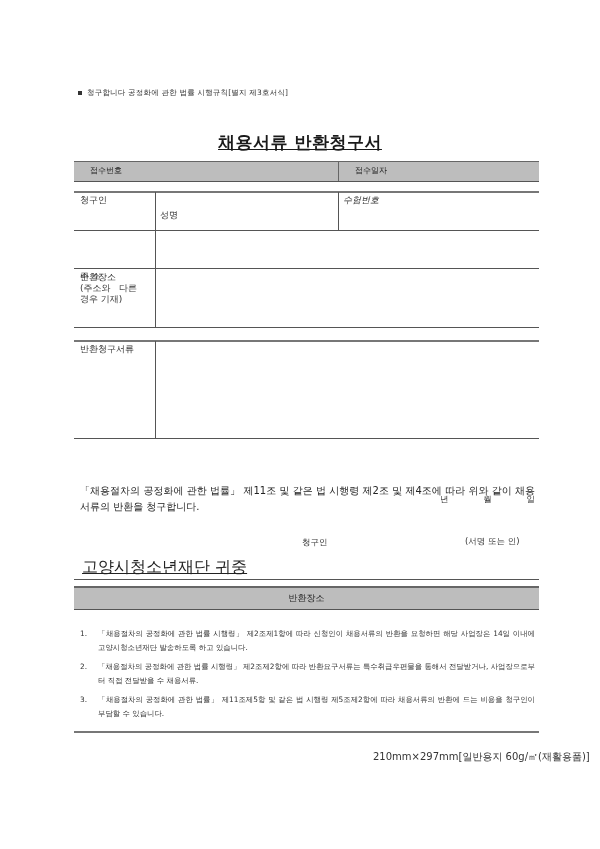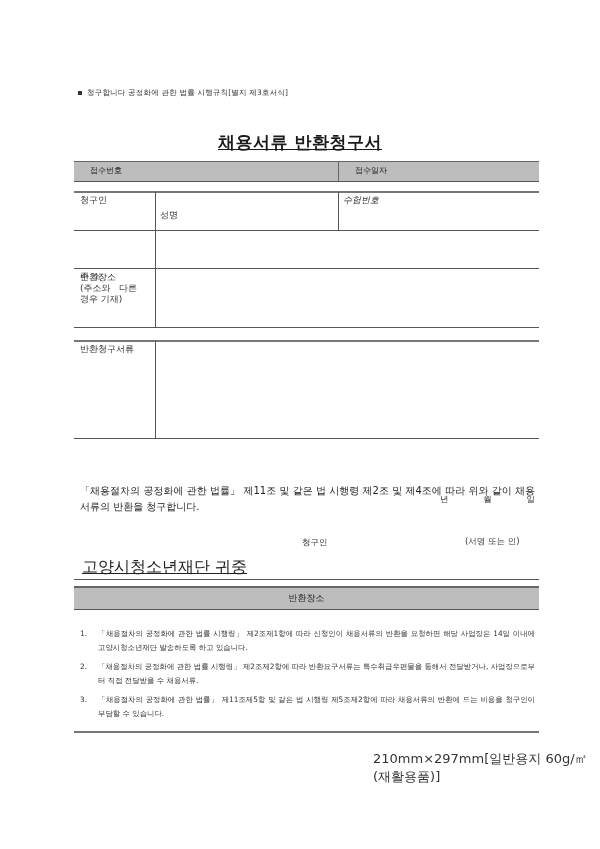--- a/index.html
+++ b/index.html
@@ -23,21 +23,21 @@
   .sign-hint { left:465px; top:536px; font-size:8.5px; color:#333; }
   .recipient { left:82px; top:557px; font-size:16px; color:#222;text-decoration:underline; }
   .notice-hdr { left:74px; top:586px; width:465px; height:24px; background:#bdbdbd;
                 border-top:2px solid #666; border-bottom:1.5px solid #555; box-sizing:border-box;
                 text-align:center; font-size:9px; line-height:20px; color:#222; }
   .notice-list { left:80px; top:627px; width:455px; font-size:7.4px; color:#333; line-height:14px; }
   .notice-item { display:flex; margin-bottom:5px; }
   .notice-num { width:18px; flex:none; }
   .notice-text { flex:1; text-align:justify; }
   .bottom-line { left:74px; top:731px; width:465px; height:1.5px; background:#777; }
-  .paper-size { left:373px; top:750px; font-size:13px; color:#333; }
+  .paper-size { left:373px; top:750px; font-size:10px; color:#333; }
 </style>
 </head>
 <body>
 
 <div class="abs legal-ref">
   <span class="bullet"></span><span>청구합니다 공정화에 관한 법률 시행규칙[별지 제3호서식]</span>
 </div>
 
 <div class="abs title">채용서류 반환청구서</div>
 

